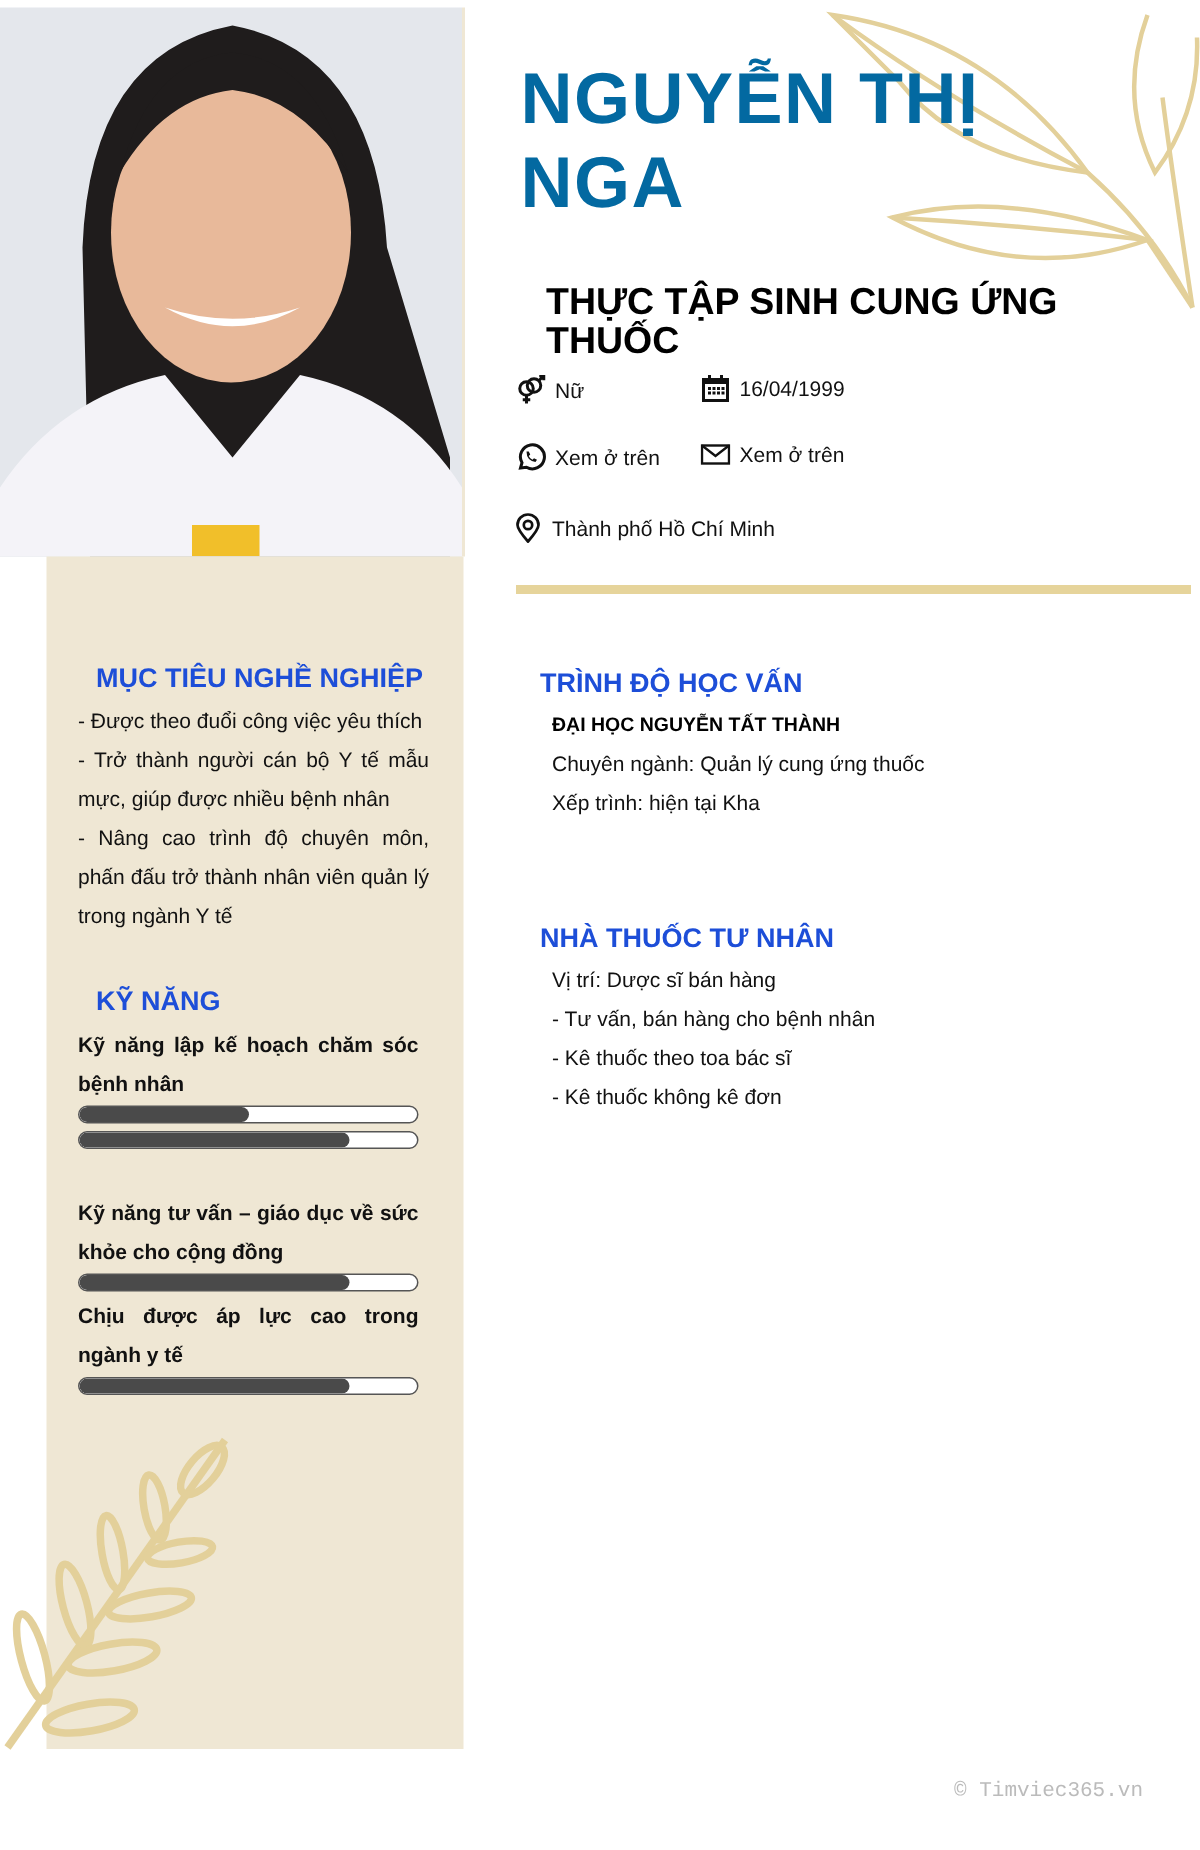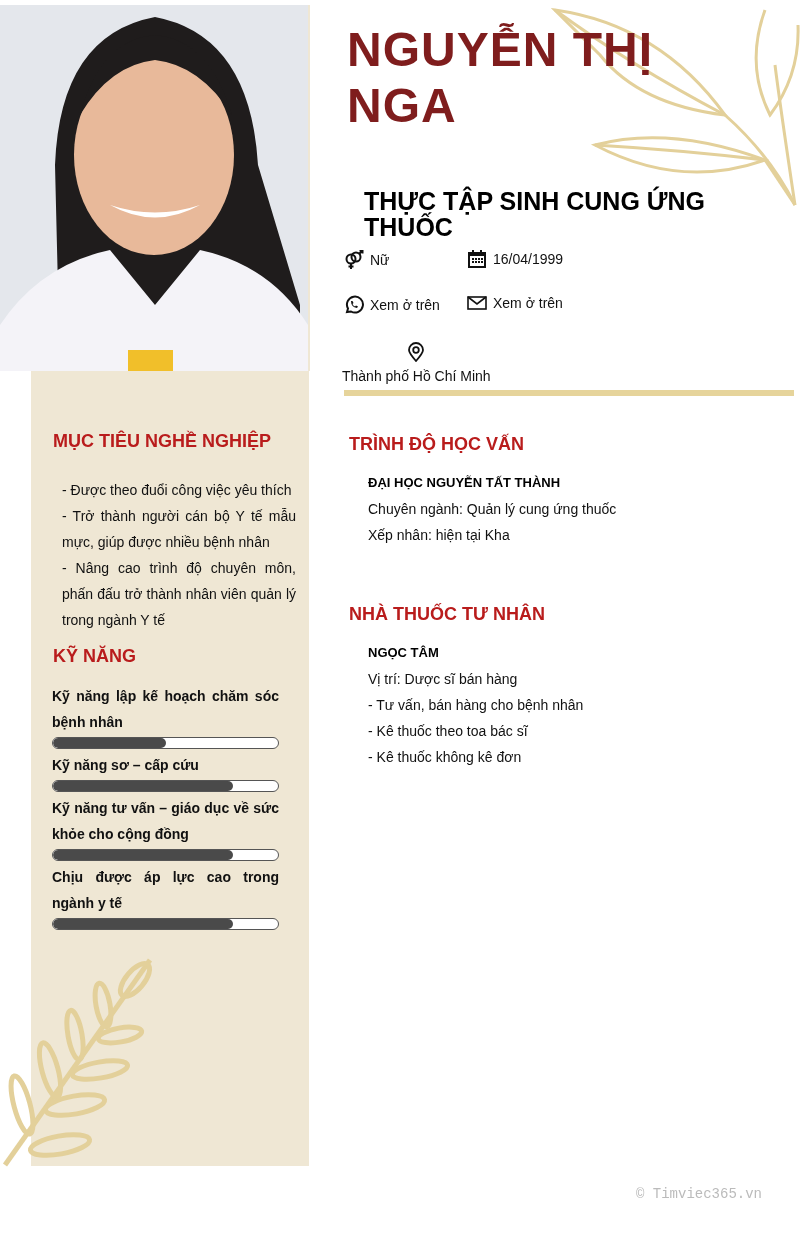--- a/index.html
+++ b/index.html
@@ -5,29 +5,29 @@
   html, body { margin: 0; padding: 0; background: #ffffff; }
   body { width: 800px; height: 1233px; position: relative; overflow: hidden;
          font-family: "Liberation Sans", "DejaVu Sans", sans-serif; color: #111; }
   .photo { position: absolute; left: 0; top: 5px; width: 308px; height: 366px;
            background: linear-gradient(180deg, #e7eaef 0%, #dfe3ea 100%); overflow: hidden; }
   .photo svg { width: 100%; height: 100%; display: block; }
   .sidebar { position: absolute; left: 31px; top: 371px; width: 278px; height: 795px; background: #efe7d4; }
   .sidebar-top-strip { position: absolute; left: 308px; top: 5px; width: 2px; height: 366px; background: #efe7d4; }
   .leaf-top { position: absolute; left: 540px; top: 5px; width: 260px; height: 215px; }
   .leaf-bottom { position: absolute; left: 0; top: 955px; width: 160px; height: 215px; }
-  .name { position: absolute; left: 347px; top: 22px; width: 420px; margin: 0;
-          font-size: 48px; font-weight: bold; line-height: 56px; letter-spacing: 1px; color: #7f1d1d; }
+  .name { position: absolute; left: 347px; top: 39px; width: 420px; margin: 0;
+          font-size: 48px; font-weight: bold; line-height: 56px; letter-spacing: 1px; color: #0369a1; }
   .title { position: absolute; left: 348px; top: 172px; width: 400px; margin: 16px;
            font-size: 25px; line-height: 26px; color: #000; }
   .info { position: absolute; font-size: 14px; color: #111; display: flex; align-items: center; gap: 6px; }
   .info svg { width: 20px; height: 20px; flex: none; }
   .divider { position: absolute; left: 344px; top: 390px; width: 450px; height: 6px; background: #e6d49b; }
-  .sec-h { position: absolute; margin: 1px; font-size: 18px; font-weight: bold; color: #b91c1c; }
-  .side-p { position: absolute; left: 52px; width: 234px; font-size: 14px; line-height: 26px; text-align: justify; color: #111; margin: 10px; }
+  .sec-h { position: absolute; margin: 12px; font-size: 18px; font-weight: bold; color: #1d4ed8; }
+  .side-p { position: absolute; left: 52px; width: 234px; font-size: 14px; line-height: 26px; text-align: justify; color: #111; margin: 0; }
   .skill { position: absolute; left: 52px; width: 227px; }
   .skill-label { font-size: 14px; line-height: 26px; text-align: justify; text-align-last: left; color: #111; font-weight: bold; }
   .bar { height: 10px; border: 1px solid #555; border-radius: 6px; background: #fff; margin-top: 2px; overflow: hidden; }
   .bar-fill { height: 100%; background: #4a4a4a; border-radius: 6px; }
   .main-block { position: absolute; left: 368px; width: 420px; font-size: 14px; line-height: 26px; color: #111; }
   .org { font-weight: bold; font-size: 13px; color: #000; }
   .footer { position: absolute; left: 636px; top: 1186px; font-family: "Liberation Mono", monospace; font-size: 14px; color: #bbb; }
 </style>
 </head>
 <body>
@@ -107,21 +107,21 @@
   </svg>
   <span>Xem ở trên</span>
 </div>
 <div class="info" style="left:467px; top:293px;">
   <svg viewBox="0 0 20 20" fill="none" stroke="#111" stroke-width="1.6">
     <rect x="1" y="4" width="18" height="12"></rect>
       <path d="M1 4 L10 11 L19 4"></path>
   </svg>
   <span>Xem ở trên</span>
 </div>
-<div class="info" style="left:342px; top:342px;flex-direction:column;">
+<div class="info" style="left:342px; top:342px;">
   <svg viewBox="0 0 20 20" fill="none" stroke="#111" stroke-width="1.8">
     <path d="M10 19 Q3 11 3 8 A7 7 0 0 1 17 8 Q17 11 10 19Z"></path>
       <circle cx="10" cy="8" r="2.8"></circle>
   </svg>
   <span>Thành phố Hồ Chí Minh</span>
 </div>
 
 <div class="divider"></div>
 
 <h3 class="sec-h" style="left:52px; top:430px;">MỤC TIÊU NGHỀ NGHIỆP</h3>
@@ -132,21 +132,20 @@
 </div>
 
 <h3 class="sec-h" style="left:52px; top:645px;">KỸ NĂNG</h3>
 <div class="skill" style="top:683px;">
   <div class="skill-label">Kỹ năng lập kế hoạch chăm sóc bệnh nhân</div>
   <div class="bar">
       <div class="bar-fill" style="width:50%"></div>
     </div>
 </div>
 <div class="skill" style="top:752px;">
-  <div class="skill-label">Kỹ năng sơ – cấp cứu</div>
   <div class="bar">
       <div class="bar-fill" style="width:80%"></div>
     </div>
 </div>
 <div class="skill" style="top:795px;">
   <div class="skill-label">Kỹ năng tư vấn – giáo dục về sức khỏe cho cộng đồng</div>
   <div class="bar">
       <div class="bar-fill" style="width:80%"></div>
     </div>
 </div>
@@ -154,25 +153,24 @@
   <div class="skill-label">Chịu được áp lực cao trong ngành y tế</div>
   <div class="bar">
       <div class="bar-fill" style="width:80%"></div>
     </div>
 </div>
 
 <h3 class="sec-h" style="left:348px; top:433px;">TRÌNH ĐỘ HỌC VẤN</h3>
 <div class="main-block" style="top:470px;">
   <div class="org">ĐẠI HỌC NGUYỄN TẤT THÀNH</div>
   <div>Chuyên ngành: Quản lý cung ứng thuốc</div>
-  <div>Xếp nhân: hiện tại Kha</div>
+  <div>Xếp trình: hiện tại Kha</div>
 </div>
 
 <h3 class="sec-h" style="left:348px; top:603px;">NHÀ THUỐC TƯ NHÂN</h3>
 <div class="main-block" style="top:640px;">
-  <div class="org">NGỌC TÂM</div>
   <div>Vị trí: Dược sĩ bán hàng</div>
   <div>- Tư vấn, bán hàng cho bệnh nhân</div>
   <div>- Kê thuốc theo toa bác sĩ</div>
   <div>- Kê thuốc không kê đơn</div>
 </div>
 
 <div class="footer">© Timviec365.vn</div>
 
 </body></html>

